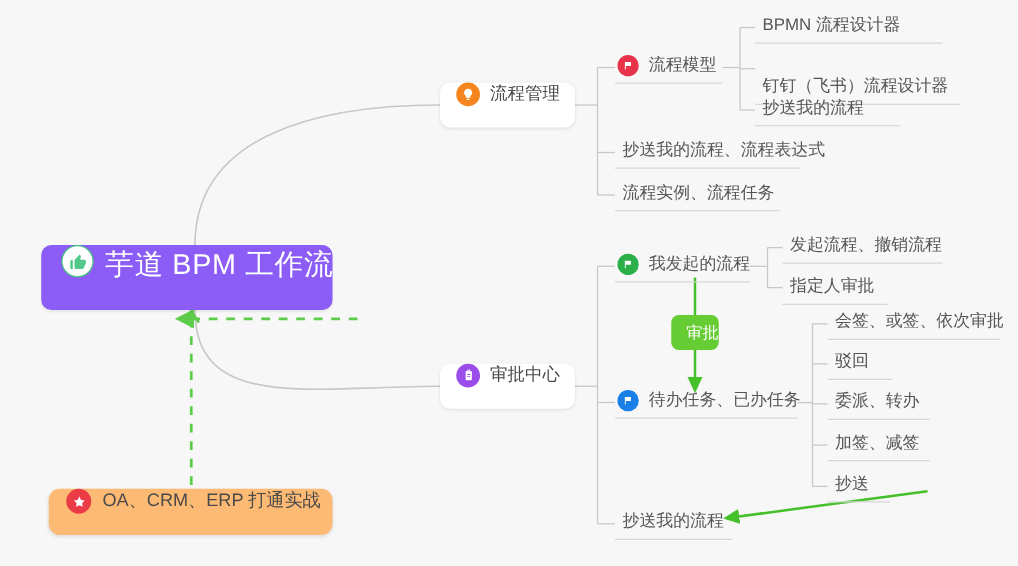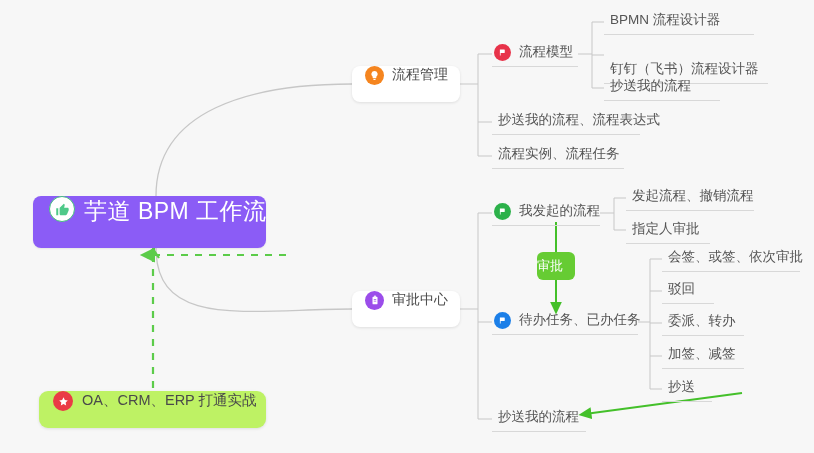--- a/index.html
+++ b/index.html
@@ -82,21 +82,21 @@
     white-space: nowrap;
   }
   #branch-flow { left: 352px; top: 66px; width: 108px; }
   #branch-approve { left: 352px; top: 291px; width: 108px; }
   
   .callout {
     left: 39px;
     top: 391px;
     width: 227px;
     height: 37px;
-    background: #bef264;
+    background: #fdba74;
     border-radius: 9px;
     box-shadow: 0 1px 3px rgba(0,0,0,0.10);
     padding-left: 14px;
   }
   .callout .label {
     font-size: 14.5px;
     color: #4a4a4a;
     margin-left: 9px;
     white-space: nowrap;
   }
@@ -127,21 +127,21 @@
   .pill {
     position: absolute;
     left: 537px;
     top: 252px;
     width: 38px;
     height: 28px;
     background: #66cc33;
     border-radius: 6px;
     display: flex;
     align-items: center;
-    justify-content: flex-start;
+    justify-content: flex-end;
   }
   .pill .label {
     color: #ffffff;
     font-size: 13px;
     white-space: nowrap;
   }
 </style>
 </head>
 <body>
 

